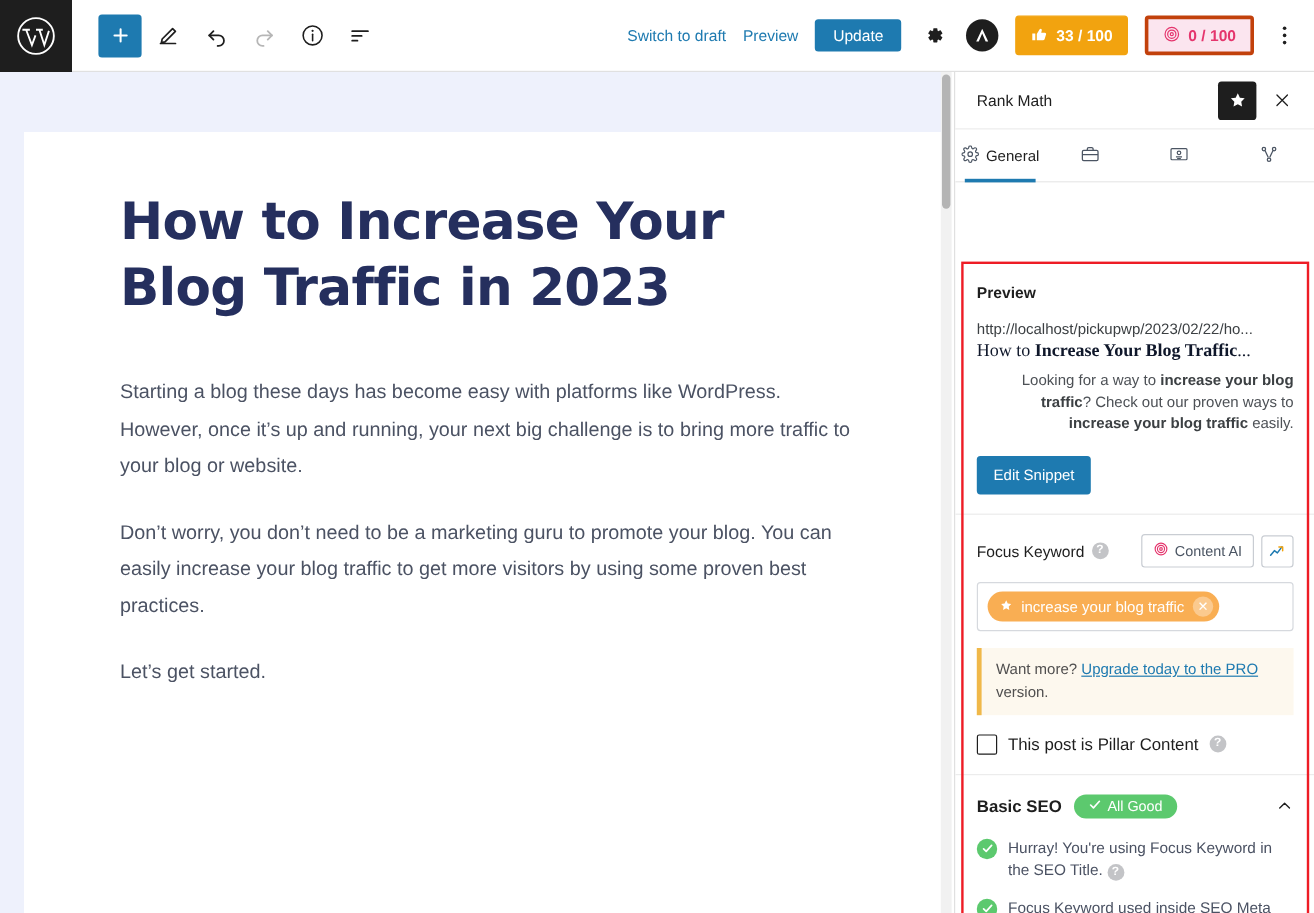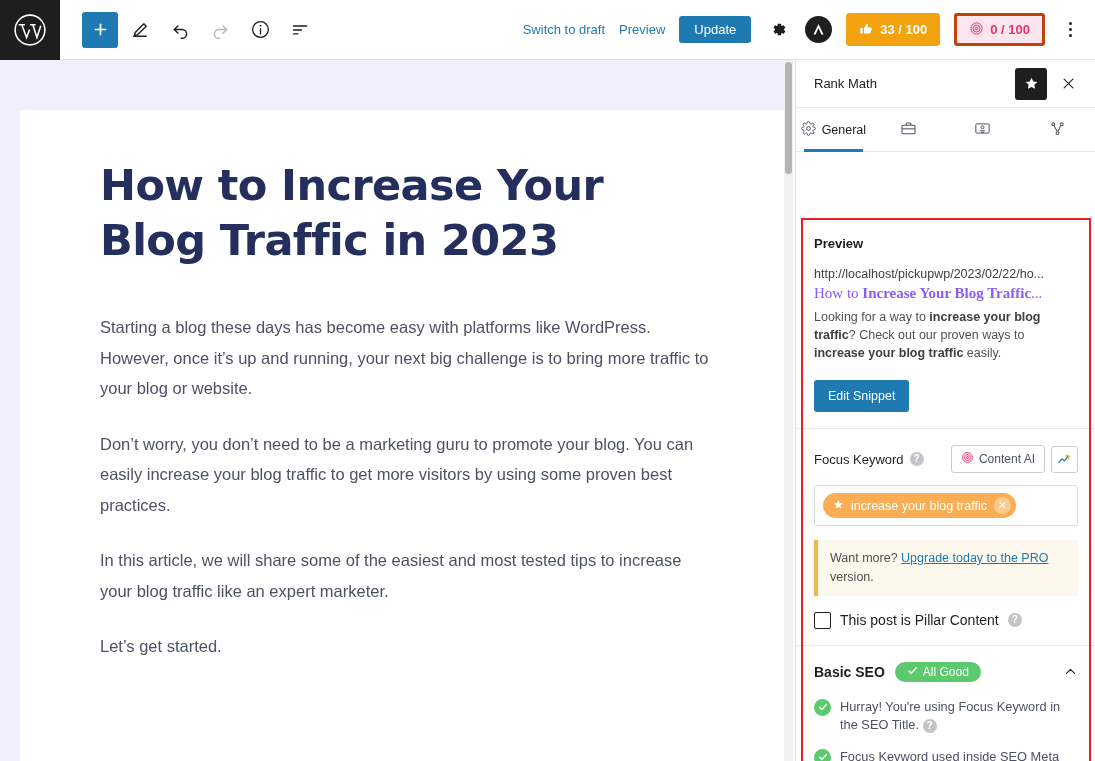--- a/index.html
+++ b/index.html
@@ -132,25 +132,25 @@
     border: 2px solid #ee1c25; pointer-events: none; z-index: 5;
   }
 
   .panel-body { position: absolute; top: 160px; left: 0; width: 300px; bottom: 0; overflow: hidden; }
   .sec { padding: 16px 18px; border-bottom: 1px solid #ececec; }
 
   .sec-label { font-size: 13px; font-weight: bold; color: #1e1e1e; margin-bottom: 16px; }
 
   .snip-url { font-size: 12.5px; color: #3c4043; margin-bottom: 3px; }
   .snip-title {
-    font-size: 15px; color: #8b5cf6; line-height: 1.25; margin-bottom: 5px;
+    font-size: 15px; color: #0f172a; line-height: 1.25; margin-bottom: 5px;
     font-family: "Liberation Serif", serif;
   }
   .snip-title b { font-weight: bold; }
-  .snip-desc { font-size: 12.5px; line-height: 1.45; color: #4d5156; }
+  .snip-desc { font-size: 12.5px; line-height: 1.45; color: #4d5156; text-align: right; }
   .snip-desc b { color: #3c4043; font-weight: bold; }
   .edit-snip {
     margin-top: 18px; background: #1e7ab0; color: #fff; border: none;
     border-radius: 3px; padding: 9px 14px; font-size: 12.5px; cursor: pointer;
     font-family: inherit;
   }
 
   .fk-row { display: flex; align-items: center; gap: 6px; }
   .fk-label { font-size: 13px; color: #1e1e1e; }
   .help {
@@ -309,21 +309,20 @@
         </div>
     </div>
   </div>
 
   <div class="canvas">
     <div class="post-sheet">
       <div class="post-inner">
         <h1 class="post-title">How to Increase Your Blog Traffic in 2023</h1>
         <p class="post-p">Starting a blog these days has become easy with platforms like WordPress. However, once it’s up and running, your next big challenge is to bring more traffic to your blog or website.</p>
         <p class="post-p">Don’t worry, you don’t need to be a marketing guru to promote your blog. You can easily increase your blog traffic to get more visitors by using some proven best practices.</p>
-        <p class="post-p">In this article, we will share some of the easiest and most tested tips to increase your blog traffic like an expert marketer.</p>
         <p class="post-p">Let’s get started.</p>
       </div>
 
     </div>
   </div>
 
   <div class="canvas-scroll">
     <div class="thumb"></div>
   </div>
 

